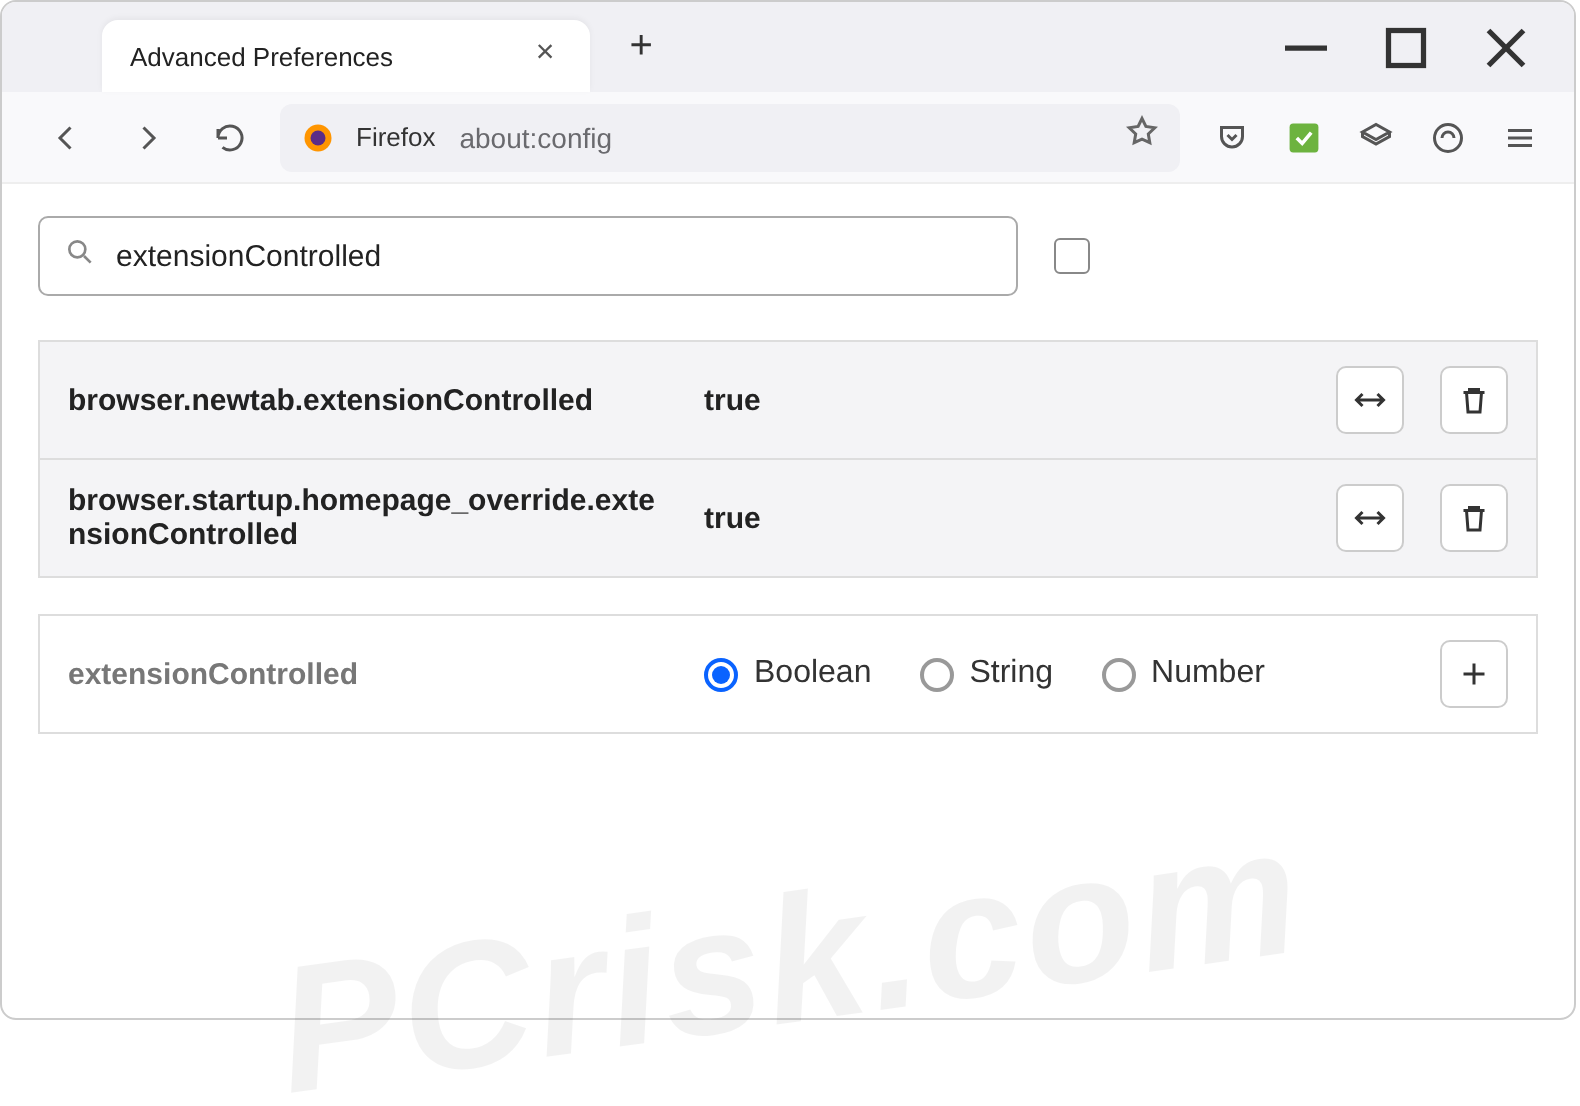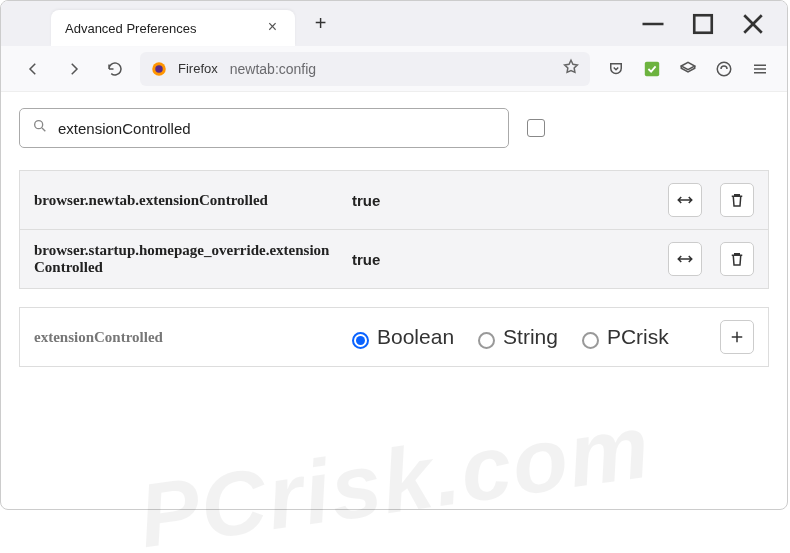--- a/index.html
+++ b/index.html
@@ -31,29 +31,29 @@
 .content { padding: 16px 18px; position:relative; }
 .searchrow { display:flex; align-items:center; gap:18px; }
 .searchbox { flex:1; display:flex; align-items:center; border:1px solid #aaa; border-radius:5px; height:40px; padding:0 12px; gap:10px; background:#fff; max-width: 490px;}
 .search-icon svg { width:16px; height:16px; stroke:#888; fill:none; stroke-width:2; }
 .searchbox input { border:none; outline:none; font-size:15px; flex:1; color:#222; }
 .checklabel { display:flex; align-items:center; gap:10px; font-size:15px; color:#222; }
 .checkbox { width:18px; height:18px; border:1px solid #888; border-radius:3px; }
 .results { margin-top:22px; border:1px solid #ddd; }
 .row { display:flex; align-items:center; background:#f4f4f6; padding: 12px 14px; border-bottom:1px solid #ddd; gap: 18px; }
 .row:last-child { border-bottom:none; }
-.pref-name { font-size:15px; font-weight:700; color:#222; width: 300px; word-break: break-word; font-family: Liberation Serif, serif; }
+.pref-name { font-size:15px; font-weight:700; color:#222; width: 300px; word-break: break-word; }
 .pref-val { font-size:15px; font-weight:700; color:#222; flex:1; }
 .row-btn { width:34px; height:34px; border:1px solid #ccc; background:#fff; border-radius:5px; display:flex; align-items:center; justify-content:center; }
 .row-btn svg { width:18px; height:18px; stroke:#333; fill:none; stroke-width:2; }
 .addrow-wrap { border:1px solid #ddd; margin-top:18px; }
 .addrow { display:flex; align-items:center; padding: 12px 14px; gap:18px; }
 .addrow .pref-name { font-weight:700; color:#777; }
 .radios { display:flex; gap:24px; align-items:center; flex:1; }
-.radio { display:flex; align-items:flex-end; gap:8px; font-size:21px; color:#333; }
+.radio { display:flex; align-items:center; gap:8px; font-size:16px; color:#333; }
 .radio-circle { width:17px; height:17px; border:2px solid #999; border-radius:50%; display:flex; align-items:center; justify-content:center; }
 .radio.selected .radio-circle { border-color: #0a63ff; }
 .radio.selected .radio-dot { width:9px; height:9px; background:#0a63ff; border-radius:50%; }
 .watermark { position:absolute; bottom:20px; left:50%; transform:translateX(-50%) rotate(-8deg); font-size:90px; font-style:italic; font-weight:700; color:rgba(0,0,0,0.05); letter-spacing:2px; pointer-events:none; white-space:nowrap;}
 </style>
 </head>
 <body>
 
 <div class="window">
 
@@ -100,21 +100,21 @@
         </svg>
       </div>
     <div class="addrbar">
       <span class="ff-logo">
           <svg viewBox="0 0 24 24">
             <circle cx="12" cy="12" r="9" fill="#ff9500"></circle>
             <circle cx="12" cy="12" r="5" fill="#5b2c87"></circle>
           </svg>
         </span>
       <span class="addr-label">Firefox</span>
-      <span class="addr-text">newtab:config</span>
+      <span class="addr-text">about:config</span>
       <span class="addr-star"><svg width="18" height="18" viewBox="0 0 24 24" fill="none" stroke="#666" stroke-width="2">
             <path d="M12 3l2.6 5.3 5.9.9-4.3 4.1 1 5.8L12 16.8 6.8 19.1l1-5.8L3.5 9.2l5.9-.9z"></path>
           </svg></span>
     </div>
     <div class="toolbar-icons">
       <div class="icon">
           <svg viewBox="0 0 24 24" width="18" height="18" fill="none" stroke="#555" stroke-width="2">
             <path d="M5 5h14v6a7 7 0 0 1-14 0V5z"></path>
             <path d="M9 10l3 3 3-3"></path>
           </svg>
@@ -201,21 +201,21 @@
                 <span class="radio-dot"></span>
               </span>
             <span>Boolean</span>
           </label>
           <label class="radio">
             <span class="radio-circle"></span>
             <span>String</span>
           </label>
           <label class="radio">
             <span class="radio-circle"></span>
-            <span>PCrisk</span>
+            <span>Number</span>
           </label>
         </div>
         <div class="row-btn">
             <svg viewBox="0 0 24 24">
               <line x1="12" y1="5" x2="12" y2="19"></line>
               <line x1="5" y1="12" x2="19" y2="12"></line>
             </svg>
           </div>
       </div>
     </div>

